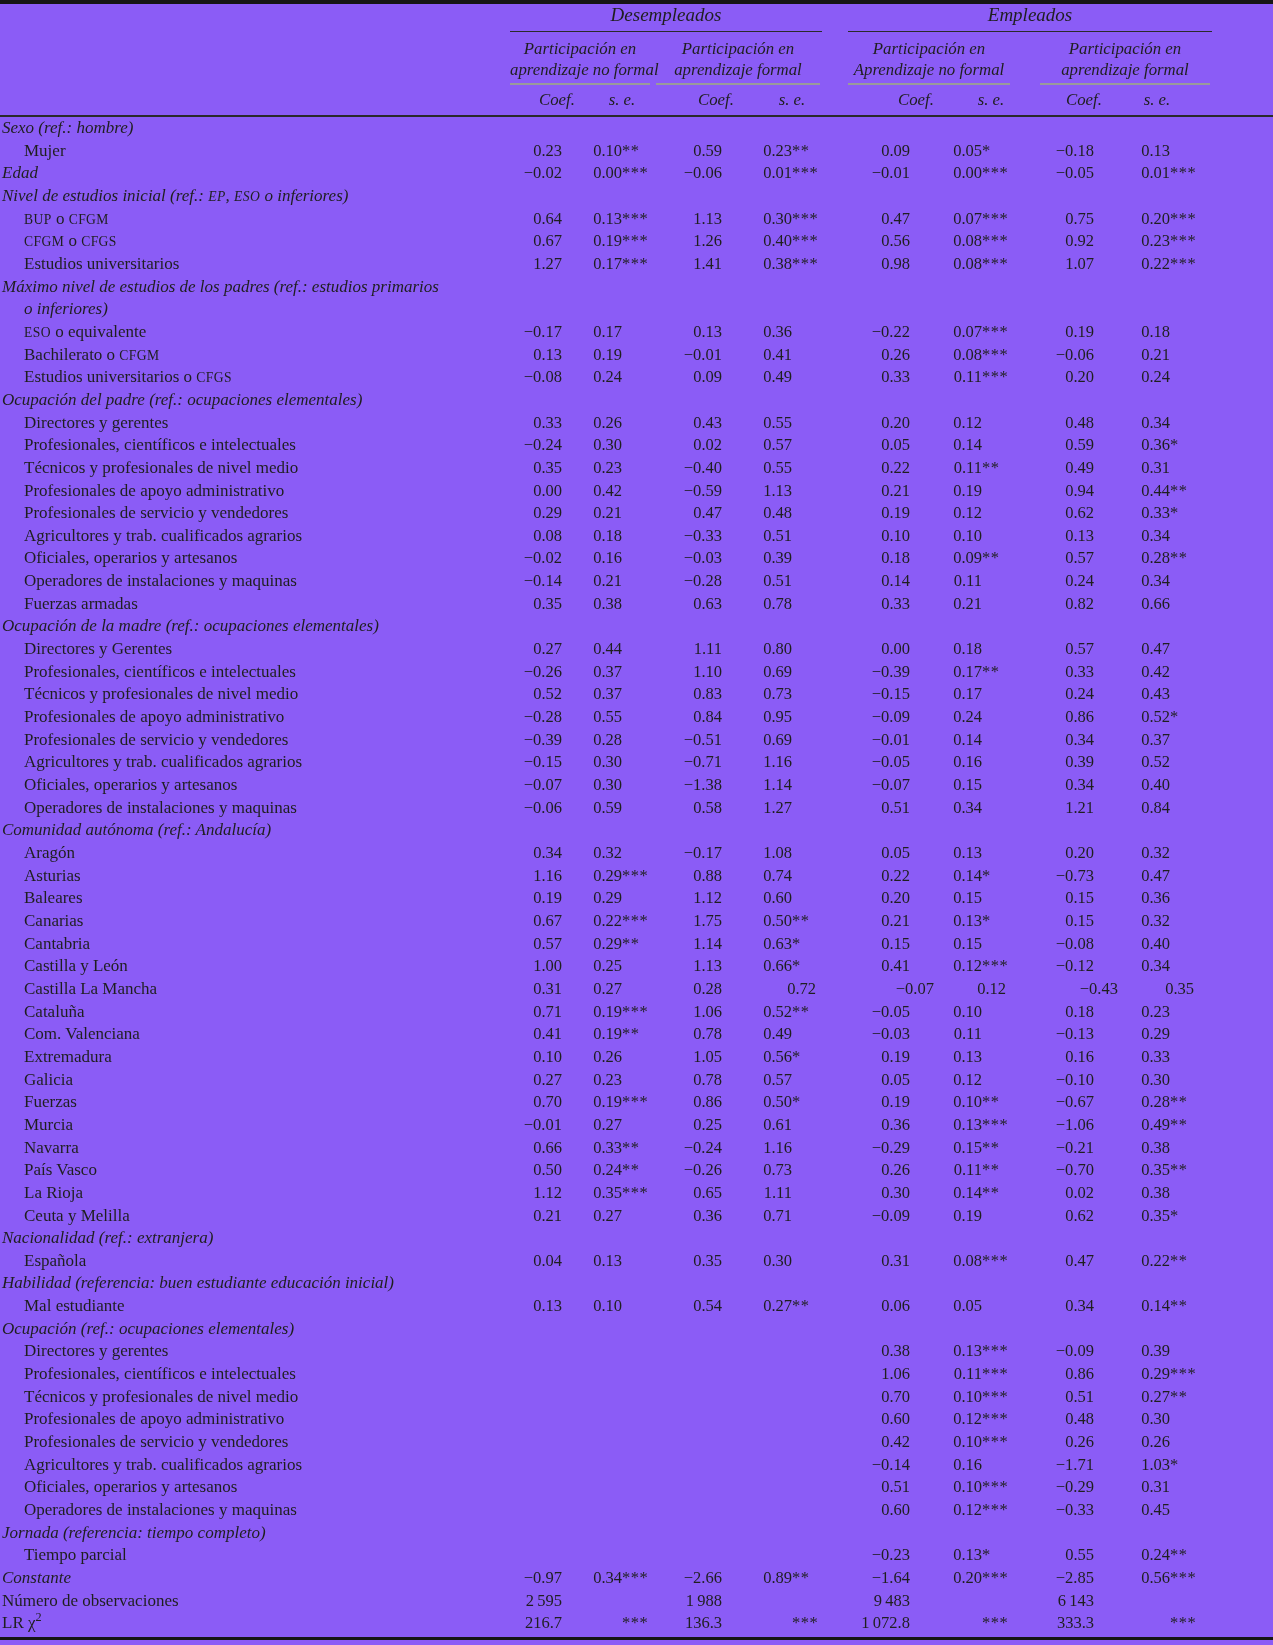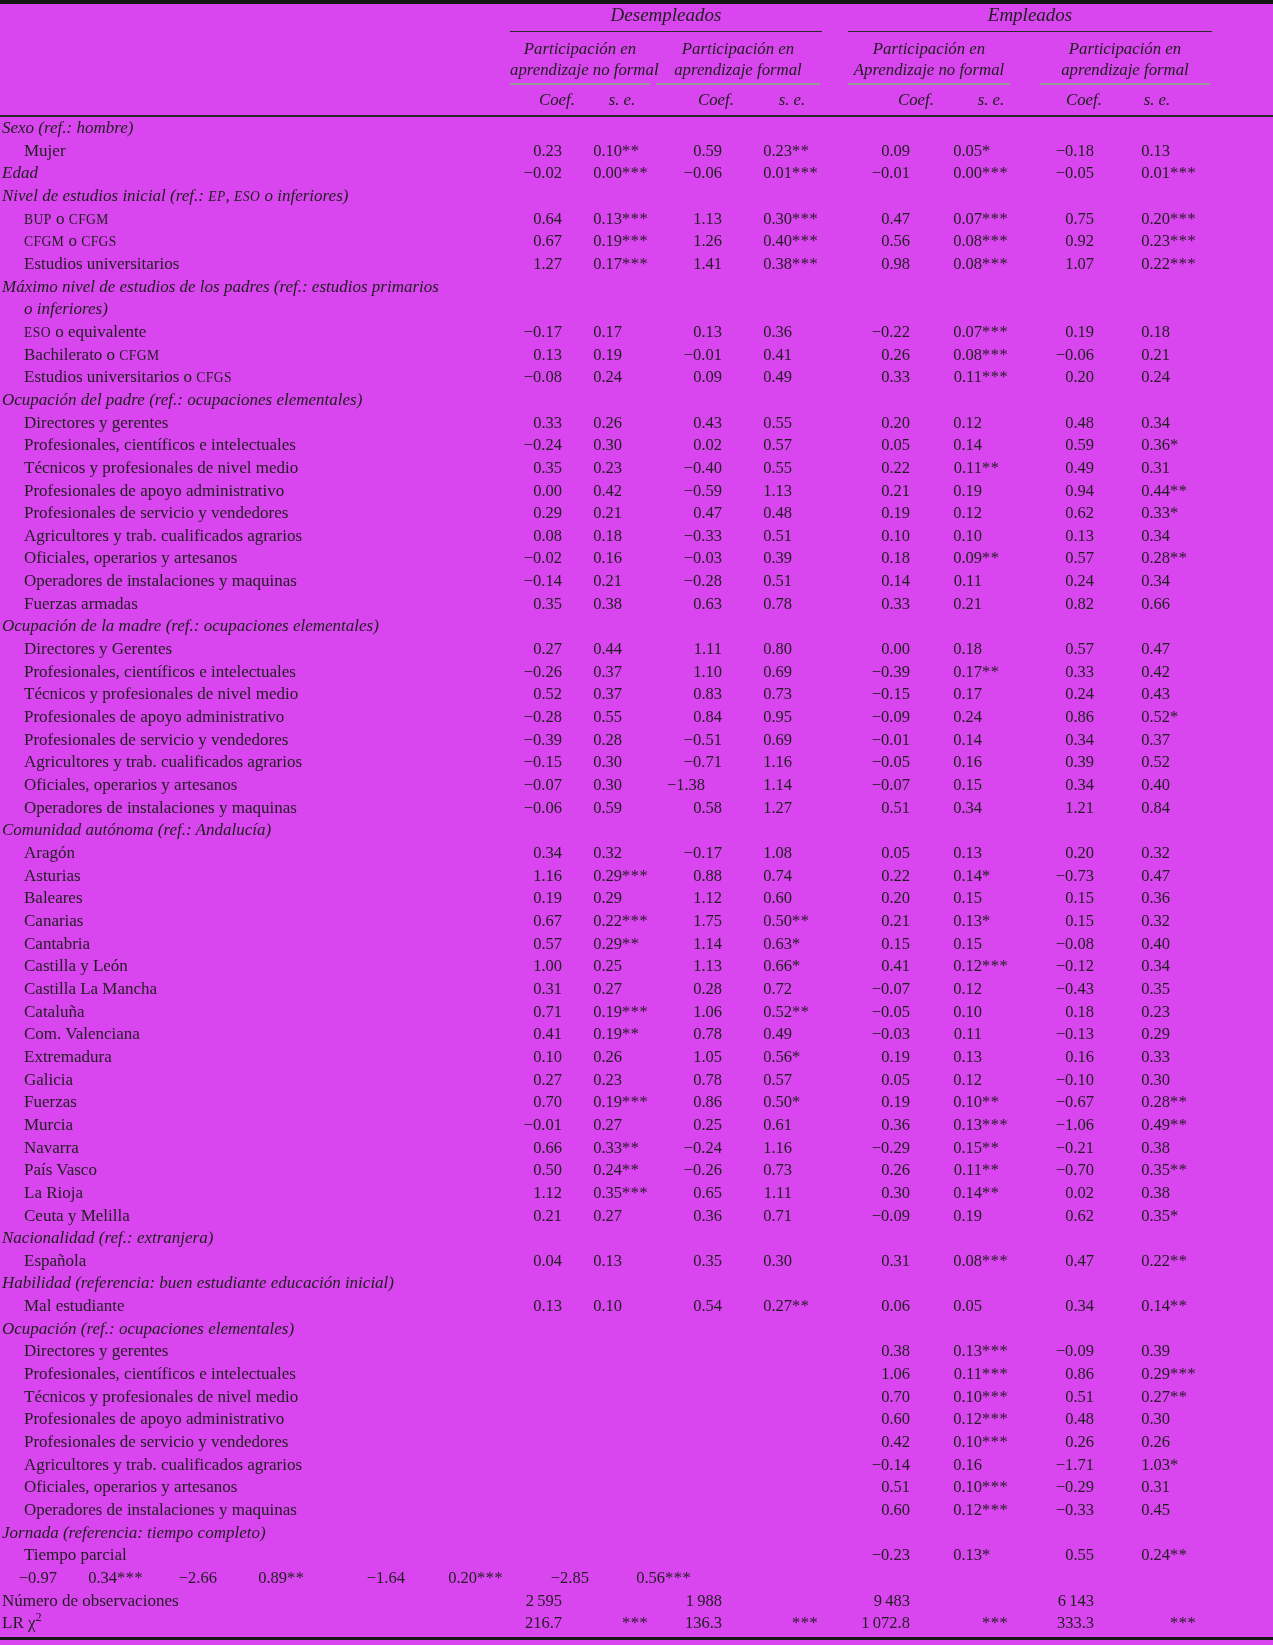--- a/index.html
+++ b/index.html
@@ -1,17 +1,17 @@
 <!DOCTYPE html>
 <html><head>
 <meta charset="utf-8">
 <style>
   html,body{margin:0;padding:0;background:#fff;}
   .page{
-    position:relative;width:1273px;height:1645px;background:#d946ef;
+    position:relative;width:1273px;height:1645px;background:#8b5cf6;
     color:#1f1f1f;font-family:"Liberation Serif","DejaVu Serif",serif;
     overflow:hidden;
   }
   
   .toprule{border-top:4px solid #161616;width:1273px;}
   .botrule{border-top:3px solid #161616;width:1273px;margin-top:2px;}
   .midrule{border-top:2px solid #2a2a2a;width:1273px;}
   .hrow{display:flex;align-items:flex-end;}
   .spacer{flex:0 0 505px;}
   .group{border-bottom:1.4px solid #2a2a2a;text-align:center;
@@ -524,21 +524,21 @@
         <span class="st" style="width: 28px;"></span>
         <span class="n" style="width: 84px;">0.39</span>
         <span class="n" style="width: 76px;">0.52</span>
         <span class="st" style="width: 28px;"></span>
       </div>
       <div class="row data">
         <div class="lbl">Oficiales, operarios y artesanos</div>
         <span class="n" style="width: 57px;">−0.07</span>
         <span class="n" style="width: 60px;">0.30</span>
         <span class="st" style="width: 28px;"></span>
-        <span class="n" style="width: 72px; text-align: center;">−1.38</span>
+        <span class="n" style="width: 72px;">−1.38</span>
         <span class="n" style="width: 70px;">1.14</span>
         <span class="st" style="width: 28px;"></span>
         <span class="n" style="width: 90px;">−0.07</span>
         <span class="n" style="width: 72px;">0.15</span>
         <span class="st" style="width: 28px;"></span>
         <span class="n" style="width: 84px;">0.34</span>
         <span class="n" style="width: 76px;">0.40</span>
         <span class="st" style="width: 28px;"></span>
       </div>
       <div class="row data">
@@ -660,21 +660,21 @@
         <span class="n" style="width: 84px;">−0.12</span>
         <span class="n" style="width: 76px;">0.34</span>
         <span class="st" style="width: 28px;"></span>
       </div>
       <div class="row data">
         <div class="lbl">Castilla La Mancha</div>
         <span class="n" style="width: 57px;">0.31</span>
         <span class="n" style="width: 60px;">0.27</span>
         <span class="st" style="width: 28px;"></span>
         <span class="n" style="width: 72px;">0.28</span>
-        <span class="n" style="width: 70px;">0.72</span>
+        <span class="n" style="width: 70px; margin-left: 24px;">0.72</span>
         <span class="st" style="width: 28px;"></span>
         <span class="n" style="width: 90px;">−0.07</span>
         <span class="n" style="width: 72px;">0.12</span>
         <span class="st" style="width: 28px;"></span>
         <span class="n" style="width: 84px;">−0.43</span>
         <span class="n" style="width: 76px;">0.35</span>
         <span class="st" style="width: 28px;"></span>
       </div>
       <div class="row data">
         <div class="lbl">Cataluña</div>
@@ -1045,20 +1045,21 @@
         <span class="n" style="width: 70px;"></span>
         <span class="st" style="width: 28px;"></span>
         <span class="n" style="width: 90px;">−0.23</span>
         <span class="n" style="width: 72px;">0.13</span>
         <span class="st" style="width: 28px;">*</span>
         <span class="n" style="width: 84px;">0.55</span>
         <span class="n" style="width: 76px;">0.24</span>
         <span class="st" style="width: 28px;">**</span>
       </div>
       <div class="row section">
+        <div class="lbl">Constante</div>
         <span class="n" style="width: 57px;">−0.97</span>
         <span class="n" style="width: 60px;">0.34</span>
         <span class="st" style="width: 28px;">***</span>
         <span class="n" style="width: 72px;">−2.66</span>
         <span class="n" style="width: 70px;">0.89</span>
         <span class="st" style="width: 28px;">**</span>
         <span class="n" style="width: 90px;">−1.64</span>
         <span class="n" style="width: 72px;">0.20</span>
         <span class="st" style="width: 28px;">***</span>
         <span class="n" style="width: 84px;">−2.85</span>

